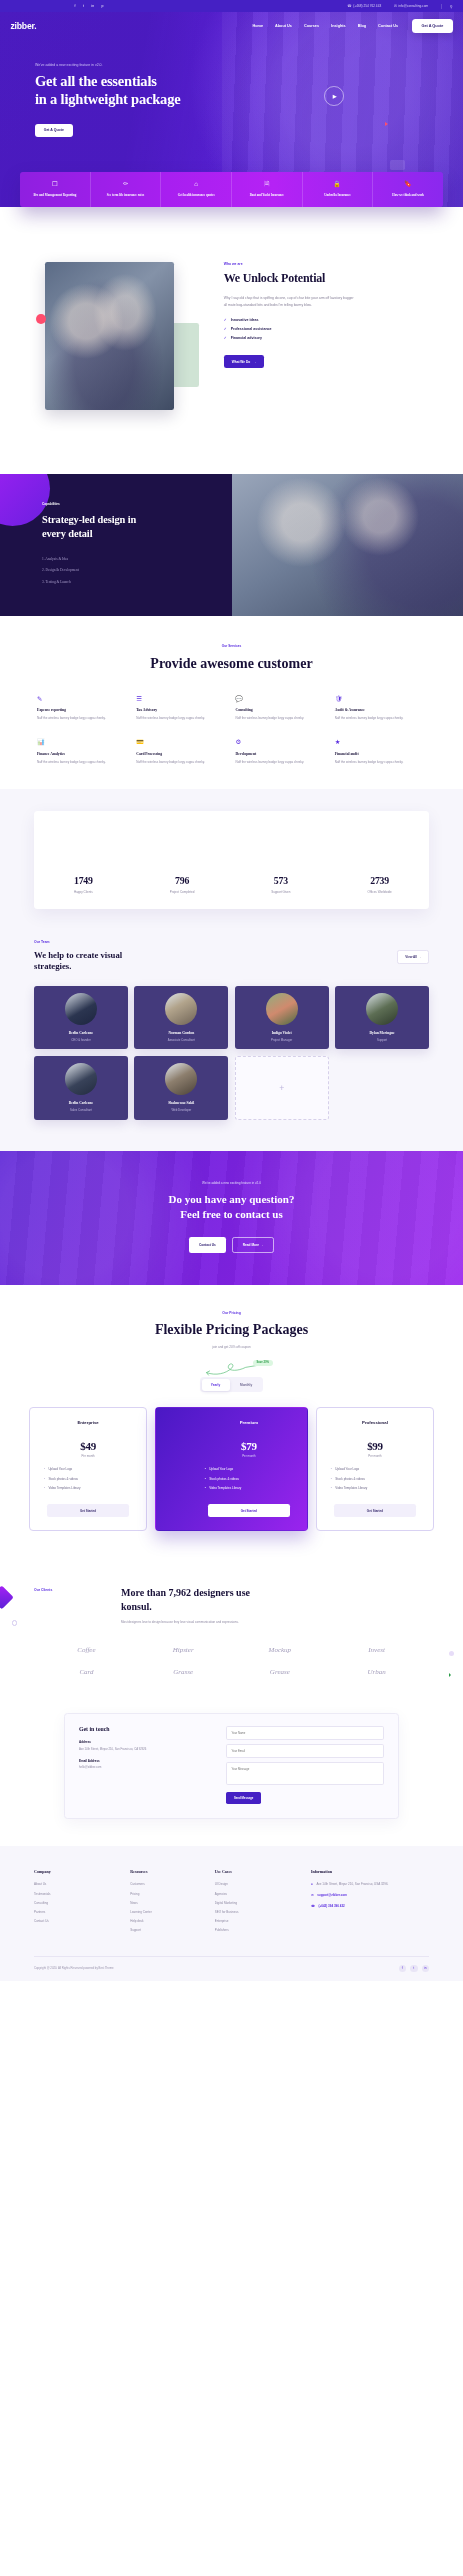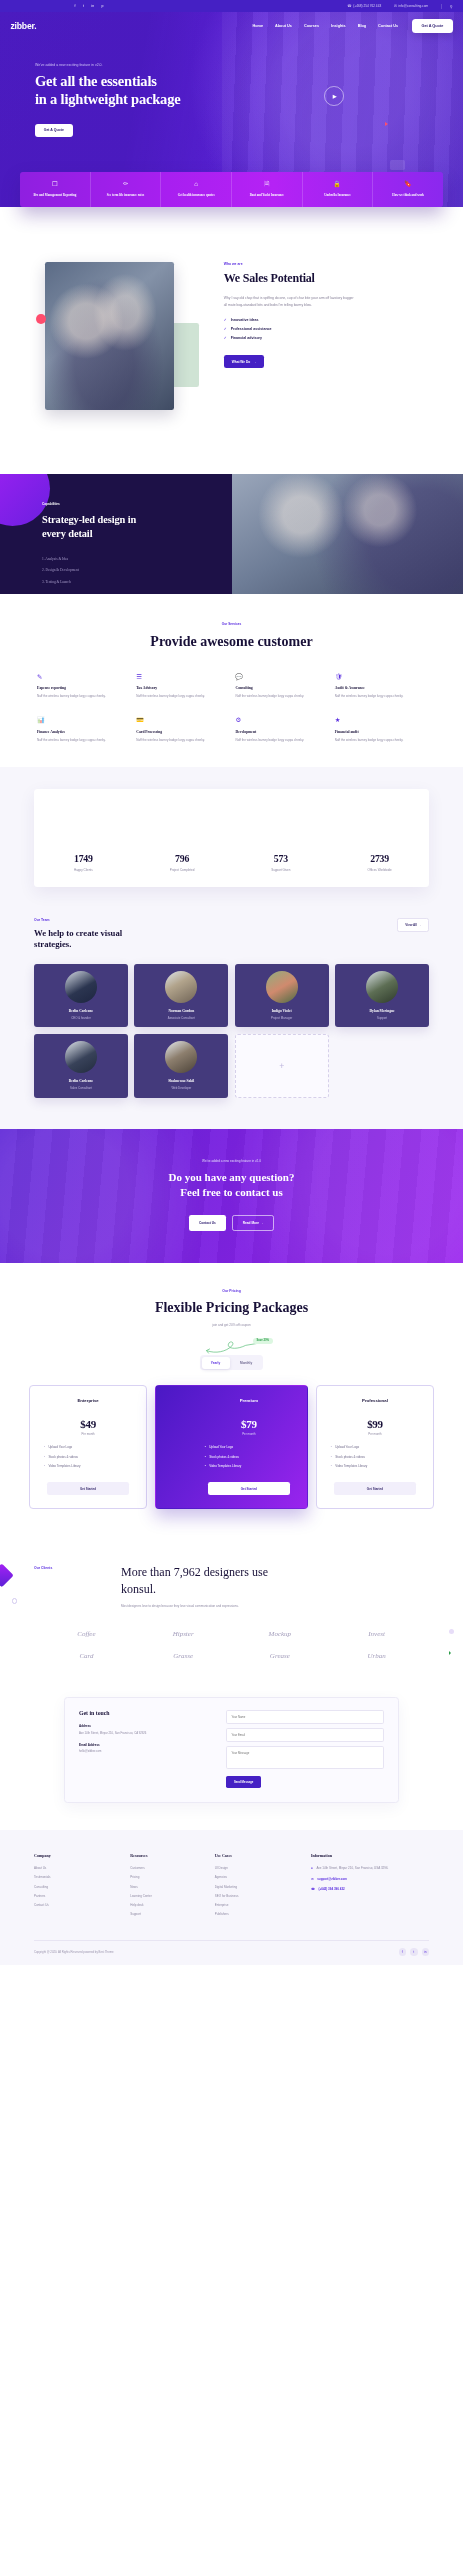--- a/index.html
+++ b/index.html
@@ -121,21 +121,21 @@
   .ticks { margin-top:9.3px; }
   .tick { display:flex; align-items:center; gap:4px; margin-bottom:5.2px; font-size:3.6px; font-weight:700; color:#231a50; }
   .tick i { color:#7b5ce8; font-size:3.5px; font-style:normal; }
   .btn-purple {
     margin-top:9.8px; display:inline-flex; align-items:center; gap:2.9px;
     background:#4520c4; color:#fff; font-size:3.2px; font-weight:700;
     padding:4.6px 8px; border-radius:2.3px; border:none;
   }
 
   
-  .cap { display:flex; background:#1d1147; position:relative; overflow:hidden; height:120px; }
+  .cap { display:flex; background:#1d1147; position:relative; overflow:hidden; height:142px; }
   .cap-blob {
     position:absolute; left:-25.5px; top:-23px; width:75px; height:75px;
     border-radius:50%; background:linear-gradient(135deg,#a521f5,#6b1fe0);
   }
   .cap-left { width:50%; padding:28px 0 0 42px; position:relative; z-index:3; }
   .cap-kicker { font-size:3.2px; font-weight:700; color:#fff; margin-bottom:7px; }
   .cap-title { font-size:10.4px; line-height:1.3; color:#fff; font-weight:700; max-width:116px; letter-spacing:-0.1px; }
   .cap-list { margin-top:16px; }
   .cap-item { font-size:3.5px; color:#a79cc9; margin-bottom:7.5px; }
   .cap-right {
@@ -165,21 +165,21 @@
     margin:0 34px; background:#fff; border-radius:3.5px;
     box-shadow:0 5.8px 17.4px rgba(40,20,110,.07);
     display:flex; padding:16px 0 15px;
   }
   .stat { flex:1; text-align:center; }
   .stat-n { font-size:9.8px; font-weight:700; color:#181038; letter-spacing:-0.2px;margin-top:48px; }
   .stat-l { font-size:3px; color:#8f8aa3; margin-top:3.5px; }
 
   
   .team { background:#f7f6fc; padding:4.6px 34px 31px; }
-  .team-head { display:flex; align-items:flex-start; }
+  .team-head { display:flex; align-items:center; }
   .team-title { font-size:8.7px; line-height:1.35; font-weight:700; color:#181038; max-width:110px; margin-top:4.6px; }
   .viewall {
     margin-left:auto; background:#fff; border:0.6px solid #e5e1f2; border-radius:2.3px;
     font-size:3.1px; color:#3c2f70; padding:4px 7px; font-weight:600;
   }
   .team-grid { display:grid; grid-template-columns:repeat(4,1fr); gap:6.4px; margin-top:12.7px; }
   .tcard {
     background:#443a7c; border-radius:2.9px; padding:7.5px 4.6px 7.5px; text-align:center;
     box-shadow:0 3.5px 10.4px rgba(40,20,110,.12);
   }
@@ -254,21 +254,21 @@
   .pcard.hi .pbtn { background:#fff; color:#4a18c4; }
 
   
   .brands { background:#fff; padding:25.5px 34px 31px; position:relative; }
   .br-diamond {
     position:absolute; left:-7px; top:29px; width:17.4px; height:17.4px;
     background:linear-gradient(135deg,#a521f5,#5b21d6); transform:rotate(45deg); border-radius:2.3px;
   }
   .br-ring { position:absolute; left:11.6px; top:60px; width:5.8px; height:5.8px; border:0.6px solid #d2c9ef; border-radius:50%; }
   .br-head { display:flex; gap:23px; }
-  .br-title { font-size:12px; line-height:1.45; font-weight:400; color:#181038; max-width:162px; }
+  .br-title { font-size:10px; line-height:1.45; font-weight:700; color:#181038; max-width:162px; }
   .br-p { font-size:3px; line-height:1.95; color:#8f8aa3; margin-top:5.8px; max-width:151px; }
   .br-grid { display:grid; grid-template-columns:repeat(4,1fr); gap:14px 5.8px; margin-top:19.7px; padding:0 7px; }
   .br-logo { font-size:7px; color:#a39dbb; text-align:center; font-style:italic; font-family:"Liberation Serif", serif; }
   .br-dot-p { position:absolute; right:9.3px; top:91px; width:5.2px; height:5.2px; border-radius:50%; background:#e7ddf8; }
   .br-dot-g { position:absolute; right:11.6px; top:113px; width:0; height:0; border-left:2.9px solid #2a9b47; border-top:2px solid transparent; border-bottom:2px solid transparent; }
 
   
   .contact-sec { background:#fff; padding:5.8px 0 27px; }
   .contact-card {
     margin:0 64px; background:#fbfaff; border:0.6px solid #eceaf6; border-radius:3.5px;
@@ -393,21 +393,21 @@
 </div>
 
 <div class="unlock">
   <div class="unlock-imgs">
     <div class="ui-green"></div>
     <div class="ui-main"></div>
     <div class="ui-dot"></div>
   </div>
   <div class="unlock-txt">
     <div class="kicker">Who we are</div>
-    <div class="h2 serif">We Sales Potential</div>
+    <div class="h2 serif">We Unlock Potential</div>
     <div class="body-p">Why I say old chap that is spiffing do one, cup of char bite your arm off lavatory bugger all mate bog-standard bits and bobs I'm telling barmy blow.</div>
     <div class="ticks">
       <div class="tick">
         <i>✓</i>
         <span>Innovative ideas</span>
       </div>
       <div class="tick">
         <i>✓</i>
         <span>Professional assistance</span>
       </div>

